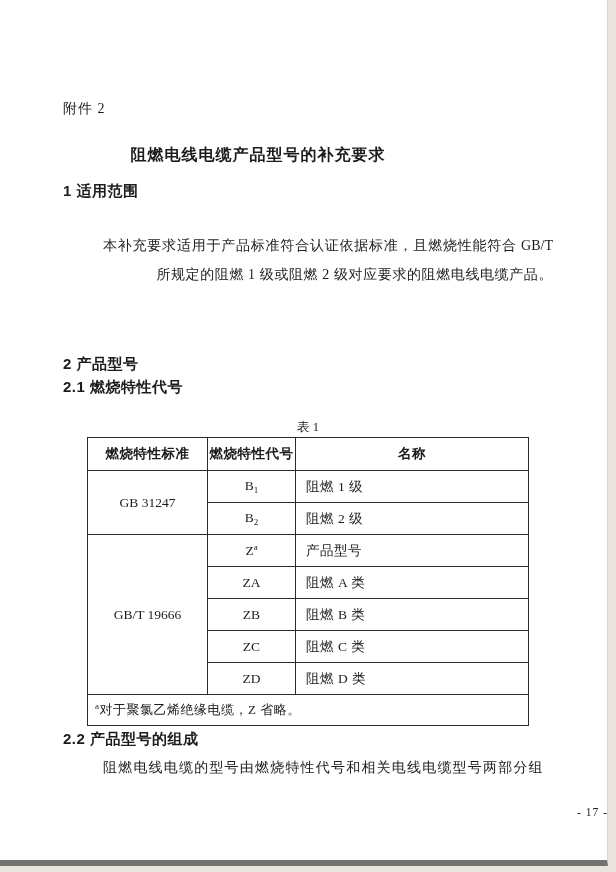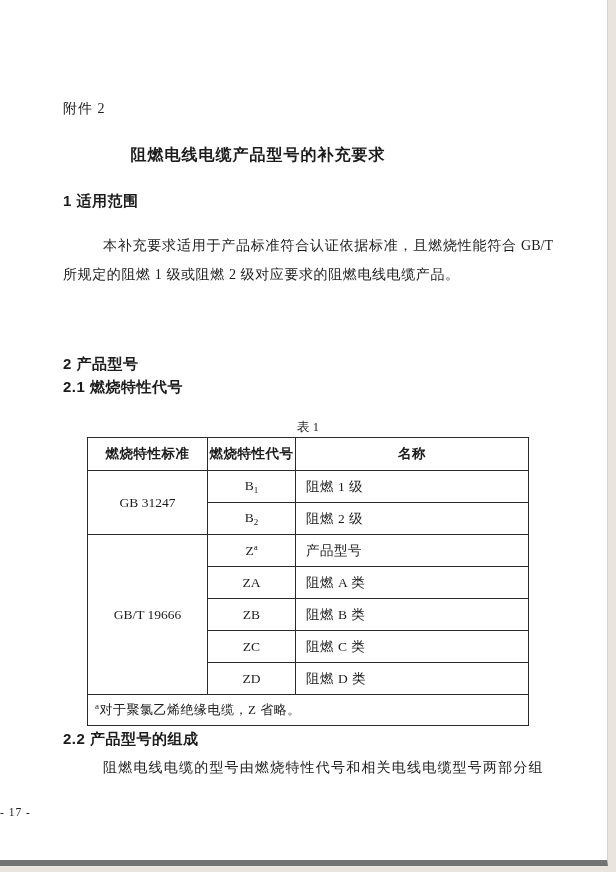--- a/index.html
+++ b/index.html
@@ -27,30 +27,30 @@
     position:absolute;left:0;top:145px;width:516px;
     text-align:center;
     font-family:"Liberation Sans","DejaVu Sans",sans-serif;
     font-weight:bold;font-size:16px;letter-spacing:1px;
   }
   .sec-heading{
     position:absolute;left:63px;
     font-family:"Liberation Sans","DejaVu Sans",sans-serif;
     font-weight:bold;font-size:15px;letter-spacing:0.5px;
   }
-  #h-scope{top:192px;text-align:right;}
+  #h-scope{top:182px;text-align:right;}
   #h-model{top:355px;}
   #h-code{top:378px;}
   #h-compose{top:730px;}
   .para{
     position:absolute;left:63px;width:490px;
     font-size:14px;line-height:29px;
   }
   #para-scope{top:231px;}
-  .pline{width:100%;}
+  .pline{width:100%;text-align:right;}
   .pline.just{text-align:justify;text-align-last:justify;}
   .pline.indent{text-indent:40px;}
   .pline.plain{letter-spacing:0.6px;}
   #para-compose{
     position:absolute;left:63px;top:759px;width:500px;
     font-size:14px;letter-spacing:1.2px;text-indent:40px;
   }
   .tbl-caption{
     position:absolute;left:0;top:419px;width:616px;
     text-align:center;font-size:12.5px;
@@ -78,21 +78,21 @@
   table.t1 tr.dr td{height:31px;}
   table.t1 td.name{text-align:left;padding-left:10px;letter-spacing:0.5px;}
   table.t1 tr.fn td{
     height:30px;text-align:left;padding-left:7px;
     font-size:13px;letter-spacing:0.5px;
   }
   sub.cs{font-size:9px;vertical-align:-3px;}
   sup.cs{font-size:9px;vertical-align:5px;}
   .page-number{
     position:absolute;left:0;top:806px;width:608px;
-    text-align:left;font-size:11.5px;letter-spacing:1px;
+    text-align:right;font-size:11.5px;letter-spacing:1px;
   }
 </style>
 </head>
 <body>
 
 <div class="page">
 
   <div class="attachment">附件 2</div>
 
   <div class="doc-title">阻燃电线电缆产品型号的补充要求</div>

